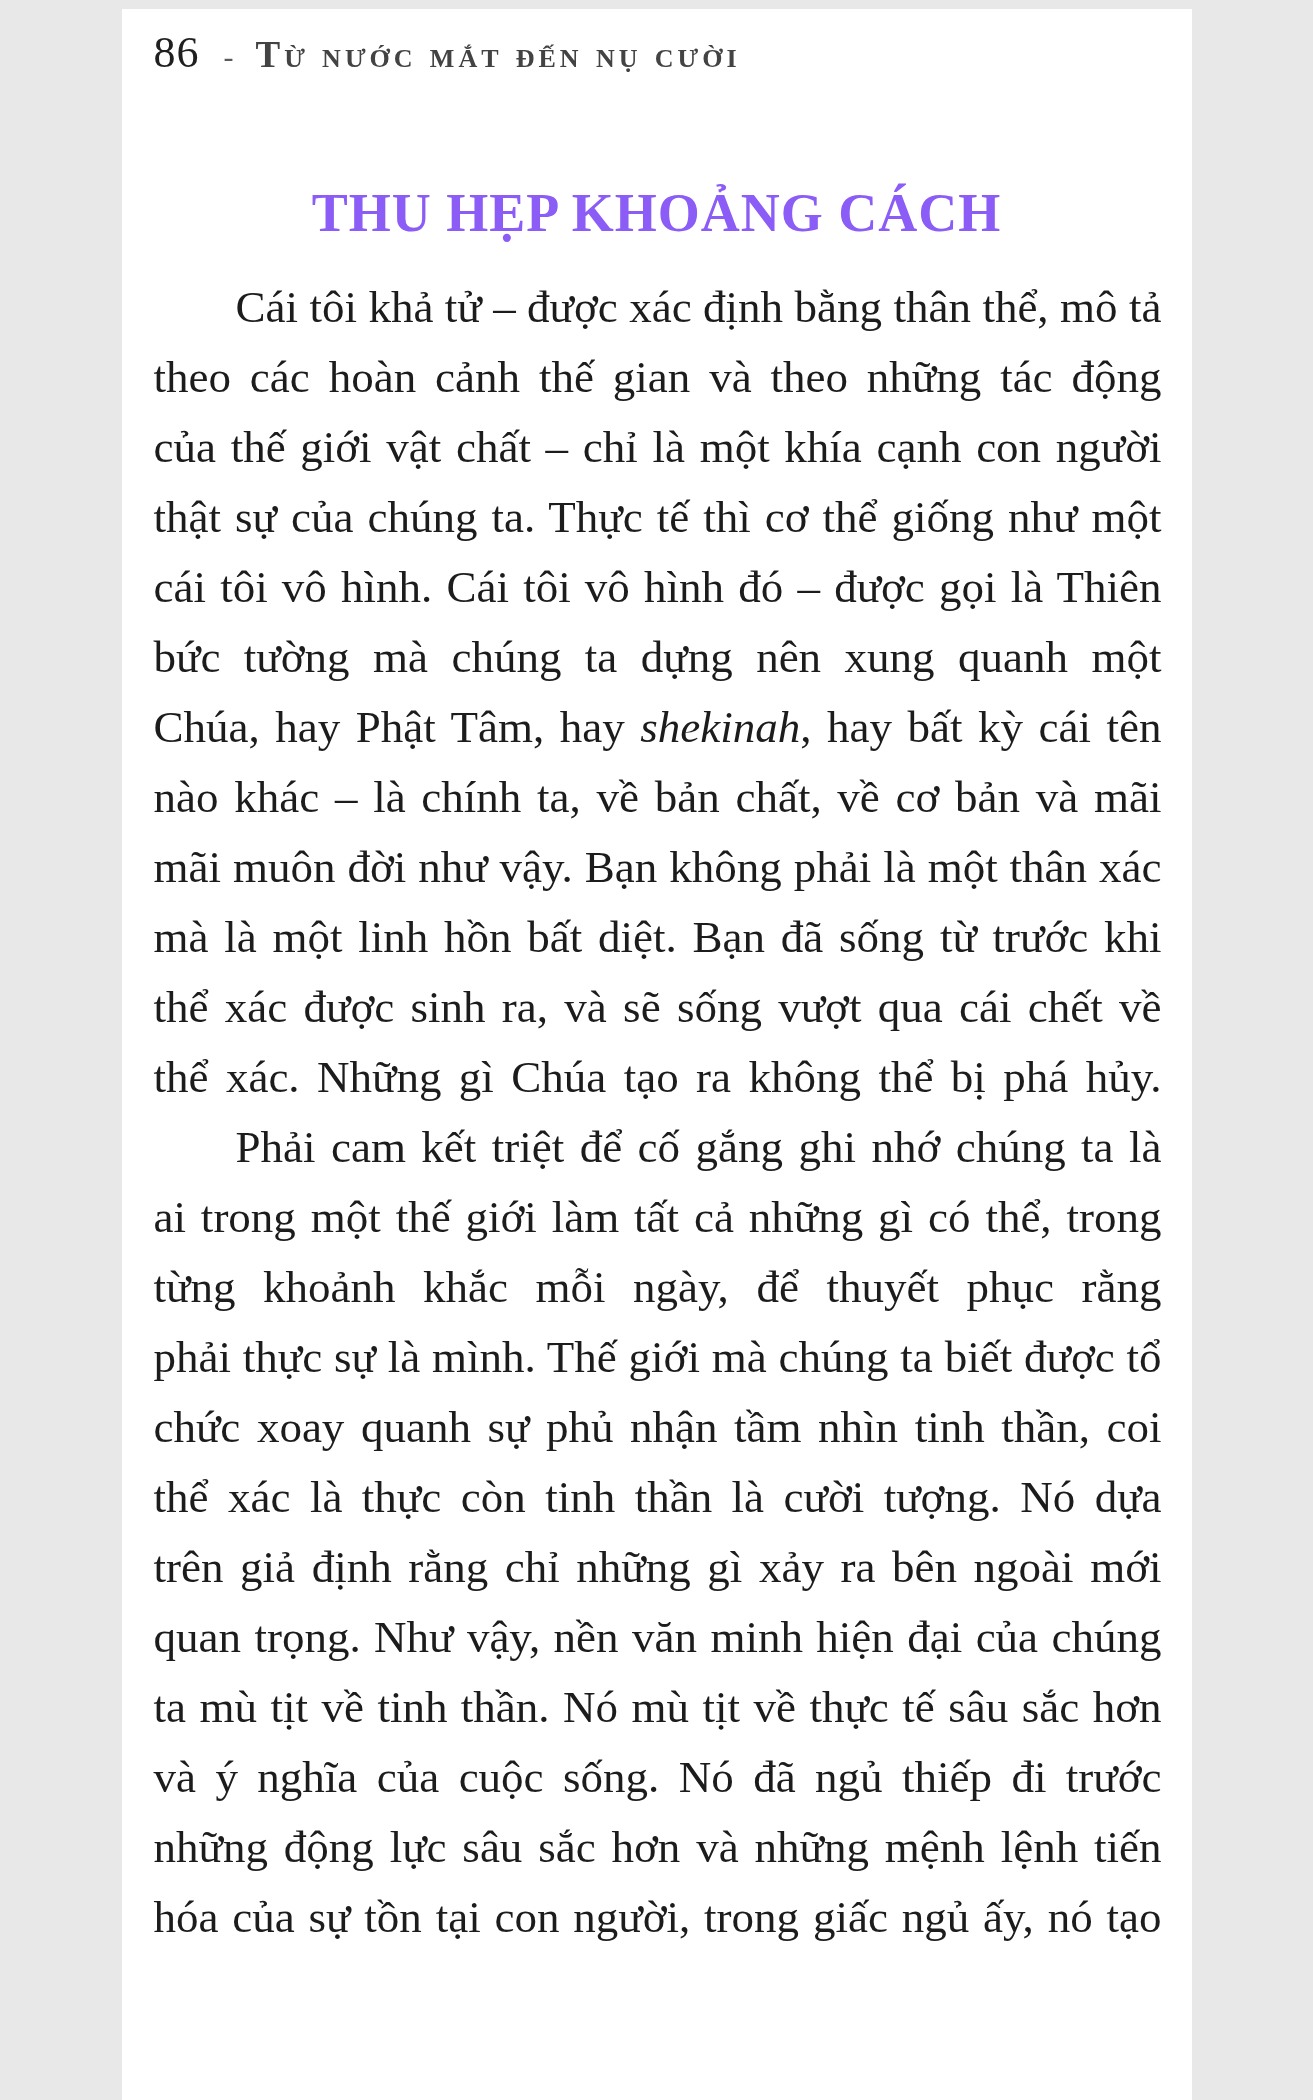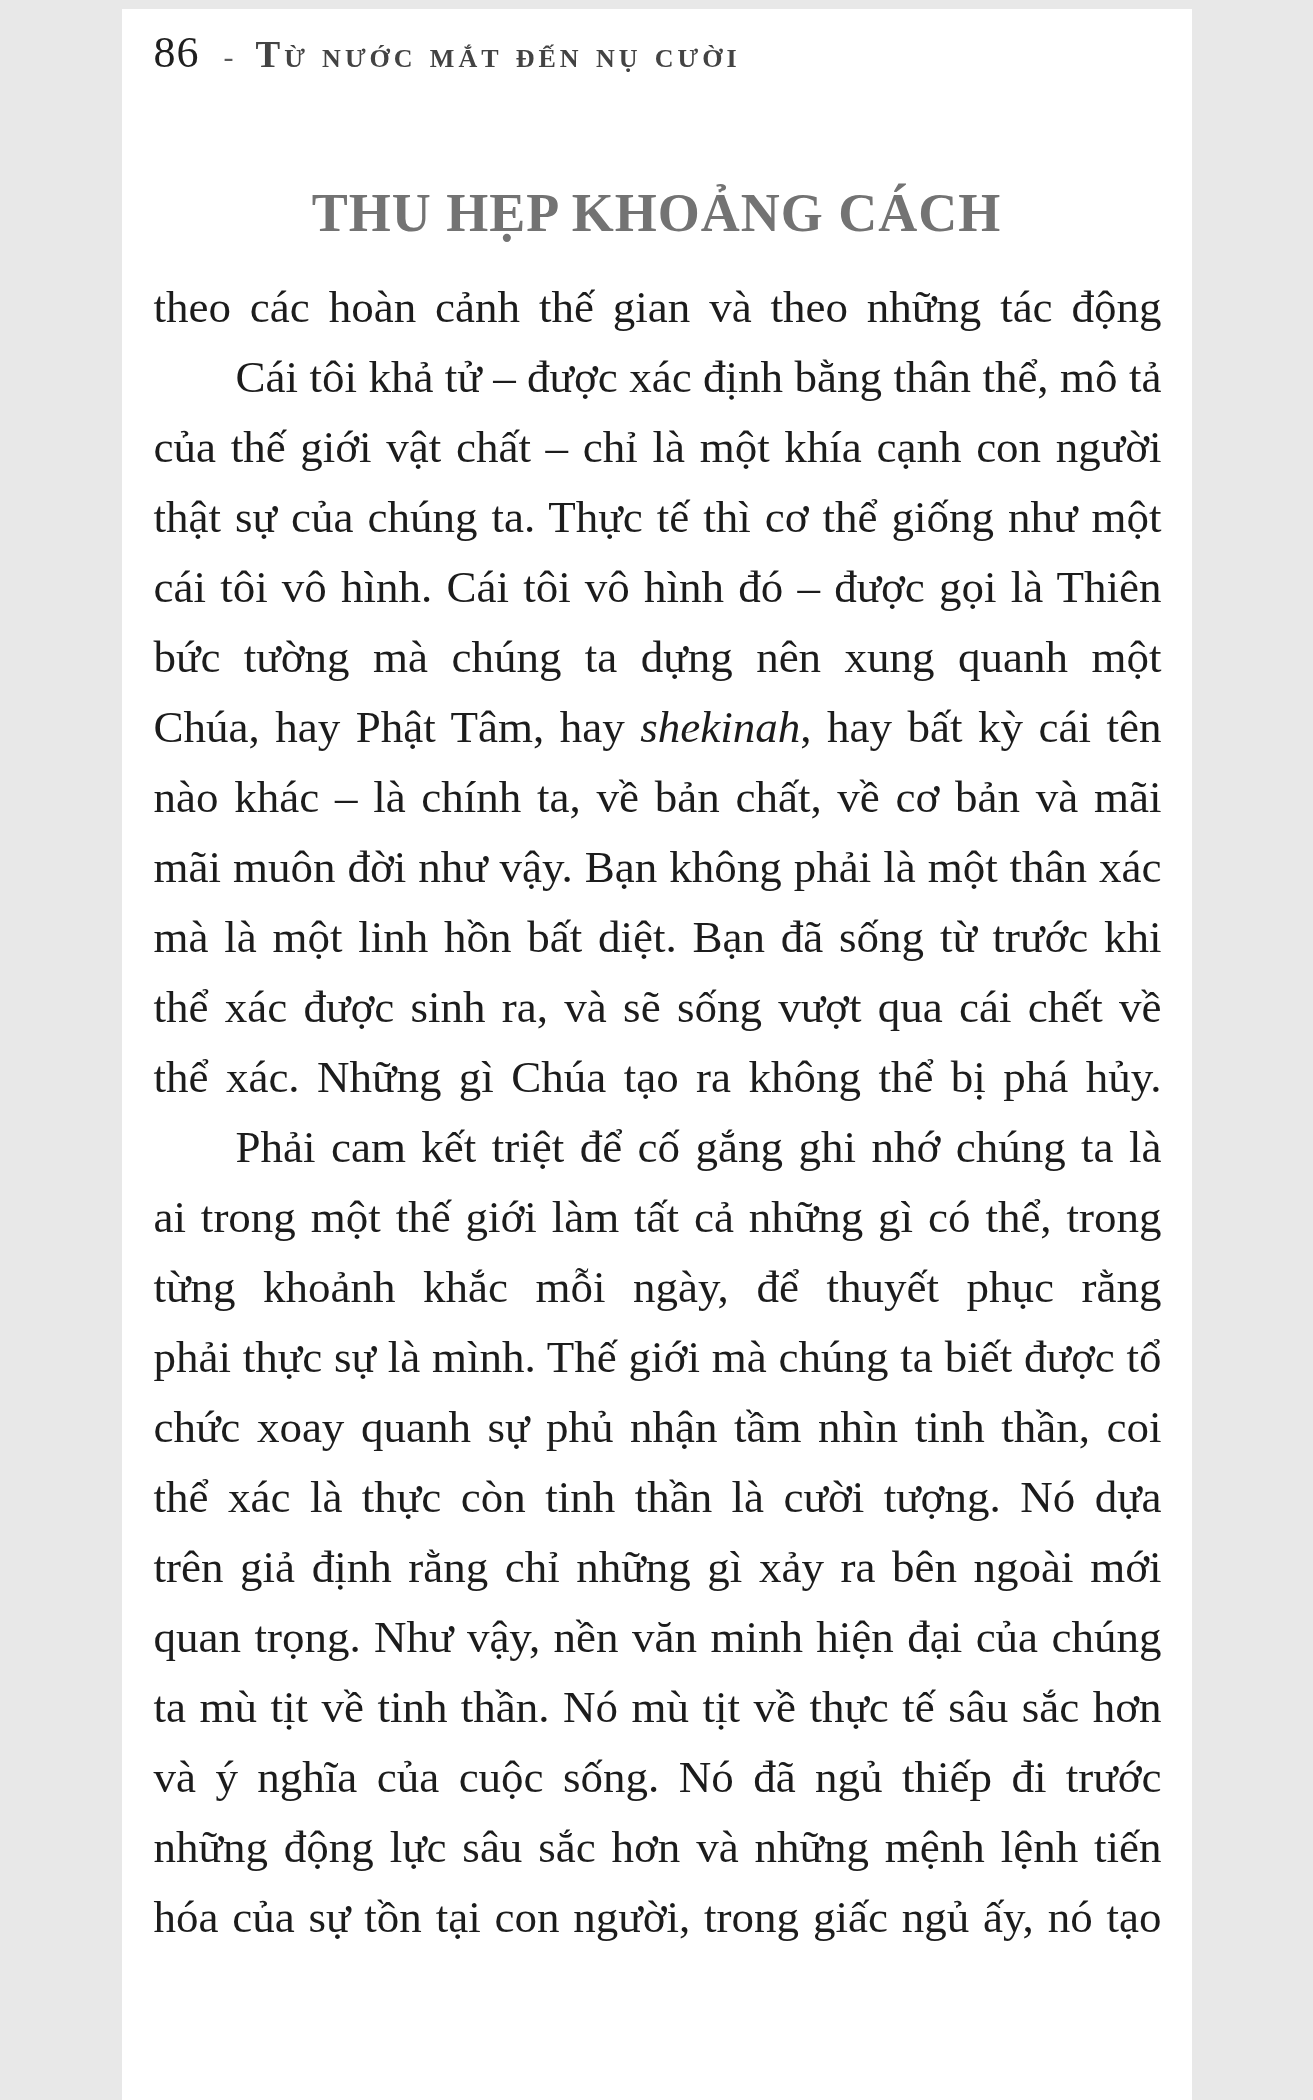--- a/index.html
+++ b/index.html
@@ -40,21 +40,21 @@
     font-weight:600;
     letter-spacing:4px;
     color:var(--header-ink);
   }
   .chapter{
     margin-top:104px;
     text-align:center;
     font-size:54px;
     font-weight:bold;
     letter-spacing:1px;
-    color:#737373;
+    color:#8b5cf6;
   }
   .body{
     margin:28px 30px 0 32px;
     color:var(--ink);
   }
   .line{
     font-size:45px;
     line-height:70px;
     white-space:nowrap;
     text-align:justify;
@@ -72,22 +72,22 @@
   <header class="pg-header">
     <span class="pg-num">86</span>
     <span class="pg-sep">-</span>
     <span class="pg-book">Từ nước mắt đến nụ cười</span>
   </header>
 
   <h1 class="chapter">THU HẸP KHOẢNG CÁCH</h1>
 
   <main class="body">
       <div>
+        <div class="line indent">Cái tôi khả tử – được xác định bằng thân thể, mô tả</div>
         <div class="line">theo các hoàn cảnh thế gian và theo những tác động</div>
-        <div class="line indent">Cái tôi khả tử – được xác định bằng thân thể, mô tả</div>
         <div class="line">của thế giới vật chất – chỉ là một khía cạnh con người</div>
         <div class="line">thật sự của chúng ta. Thực tế thì cơ thể giống như một</div>
         <div class="line">cái tôi vô hình. Cái tôi vô hình đó – được gọi là Thiên</div>
         <div class="line">bức tường mà chúng ta dựng nên xung quanh một</div>
         <div class="line">Chúa, hay Phật Tâm, hay <i>shekinah</i>, hay bất kỳ cái tên</div>
         <div class="line">nào khác – là chính ta, về bản chất, về cơ bản và mãi</div>
         <div class="line">mãi muôn đời như vậy. Bạn không phải là một thân xác</div>
         <div class="line">mà là một linh hồn bất diệt. Bạn đã sống từ trước khi</div>
         <div class="line">thể xác được sinh ra, và sẽ sống vượt qua cái chết về</div>
         <div class="line">thể xác. Những gì Chúa tạo ra không thể bị phá hủy.</div>

